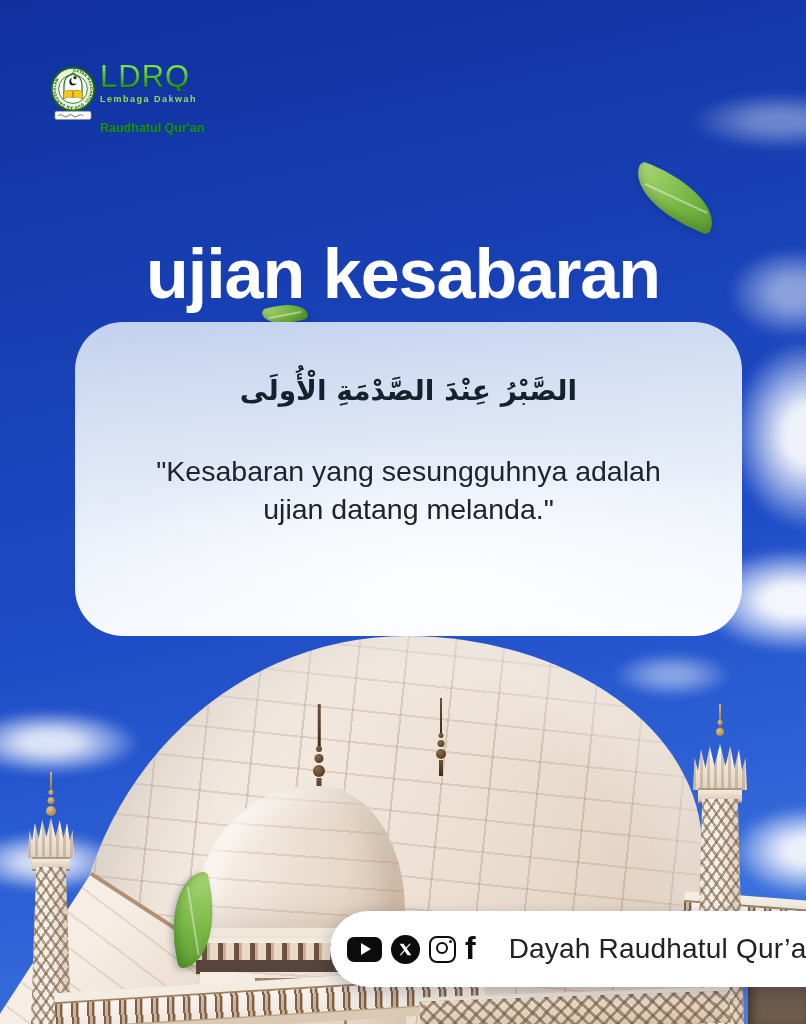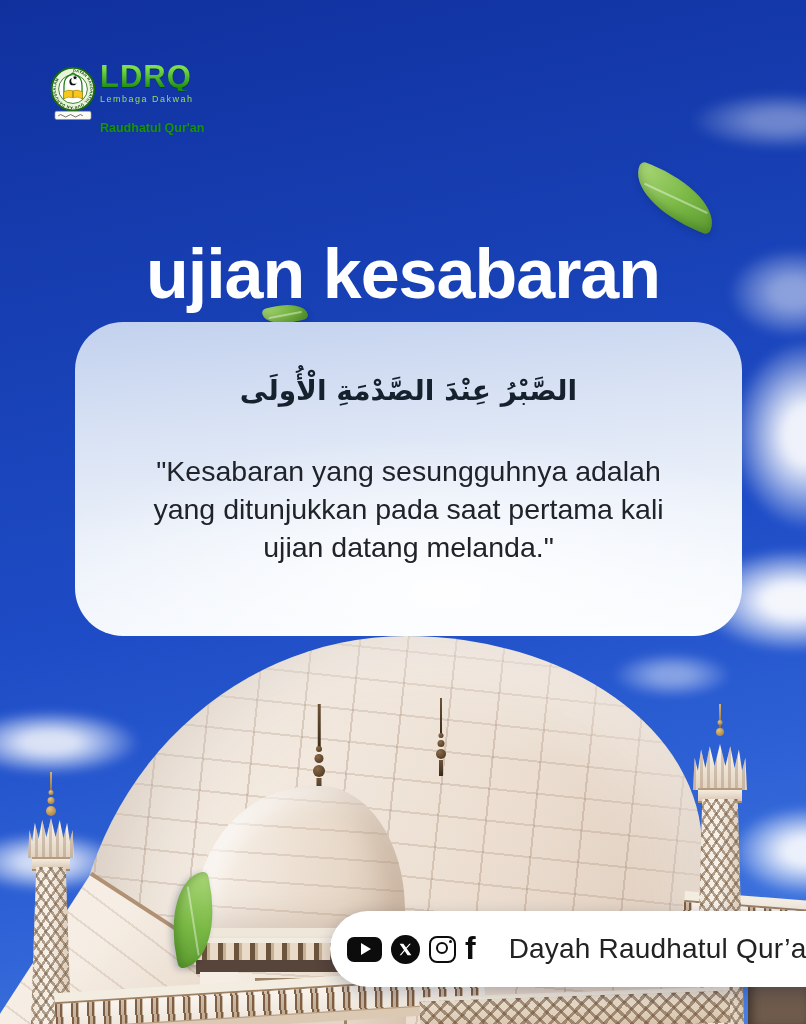--- a/index.html
+++ b/index.html
@@ -98,25 +98,25 @@
     background:linear-gradient(115deg,#a8d575 5%,#7cba47 55%,#5f9e33 95%);
     box-shadow:inset 0 -4px 8px rgba(40,90,15,.35), 1px 3px 6px rgba(0,30,90,.25);}
   .leaf::after{content:"";position:absolute;left:12%;right:10%;top:48%;height:2px;
     background:rgba(255,255,255,.4);transform:rotate(3deg);border-radius:2px;}
   .leaf-tr{left:630px;top:176px;width:90px;height:44px;transform:rotate(22deg);}
   .leaf-bl{left:148px;top:896px;width:90px;height:48px;transform:rotate(78deg);}
   .leaf-peek{left:263px;top:304px;width:44px;height:20px;transform:rotate(-14deg);z-index:6;}
   
   .logo{position:absolute;left:50px;top:60px;display:flex;gap:4px;z-index:9;}
   .logo-text{display:flex;flex-direction:column;margin-top:2px;}
-  .logo-acronym{font-size:31px;font-weight:700;letter-spacing:1px;line-height:.95;
+  .logo-acronym{font-size:31px;font-weight:400;letter-spacing:1px;line-height:.95;
     background:linear-gradient(#7de04b 20%,#1d8c10 90%);
     -webkit-background-clip:text;background-clip:text;color:transparent;
     filter:drop-shadow(0 1px 0 rgba(6,60,4,.55));}
-  .logo-sub1{margin-top:3px;font-size:9px;font-weight:400;letter-spacing:1.5px;color:#96dd52;}
+  .logo-sub1{margin-top:3px;font-size:9px;font-weight:700;letter-spacing:1.5px;color:#96dd52;}
   .logo-sub2{margin-top:17px;font-size:12.5px;font-weight:800;color:#17940e;text-shadow:0 0 1px rgba(5,60,5,.5);}
   
   .title{position:absolute;left:0;top:234px;width:100%;text-align:center;z-index:7;
     font-size:70px;font-weight:700;letter-spacing:-1px;color:#ffffff;}
   
   .card{position:absolute;left:75px;top:322px;width:667px;height:314px;border-radius:48px;z-index:7;
     background:
       radial-gradient(90% 70% at 55% 85%, rgba(255,255,255,.9) 0%, rgba(255,255,255,0) 70%),
       linear-gradient(175deg,#c2d1ee 0%,#d8e2f4 30%,#ebf1fa 62%,#fafcff 100%);}
   .arabic{margin-top:20px;height:96px;display:flex;align-items:center;justify-content:center;
@@ -246,21 +246,20 @@
       <div class="logo-sub2">Raudhatul Qur'an</div>
     </div>
   </div>
 
   <div class="title">ujian kesabaran</div>
 
   <div class="card">
     <div class="arabic">الصَّبْرُ عِنْدَ الصَّدْمَةِ الْأُولَى</div>
     <div class="quote">
       <div>"Kesabaran yang sesungguhnya adalah</div>
-      <div>yang ditunjukkan pada saat pertama kali</div>
       <div>ujian datang melanda."</div>
     </div>
   </div>
 
   <div class="footer">
     <div class="ico yt"></div>
     <div class="ico xc">
       <svg width="15" height="15" viewBox="0 0 24 24" fill="#fff">
           <path d="M13.9 10.4 20.6 2.6h-2.3l-5.4 6.3-4.3-6.3H2.6l7 10.2-7 8.2h2.3l5.8-6.8 4.6 6.8h6.1l-7.5-10.6z"></path>
         </svg>

